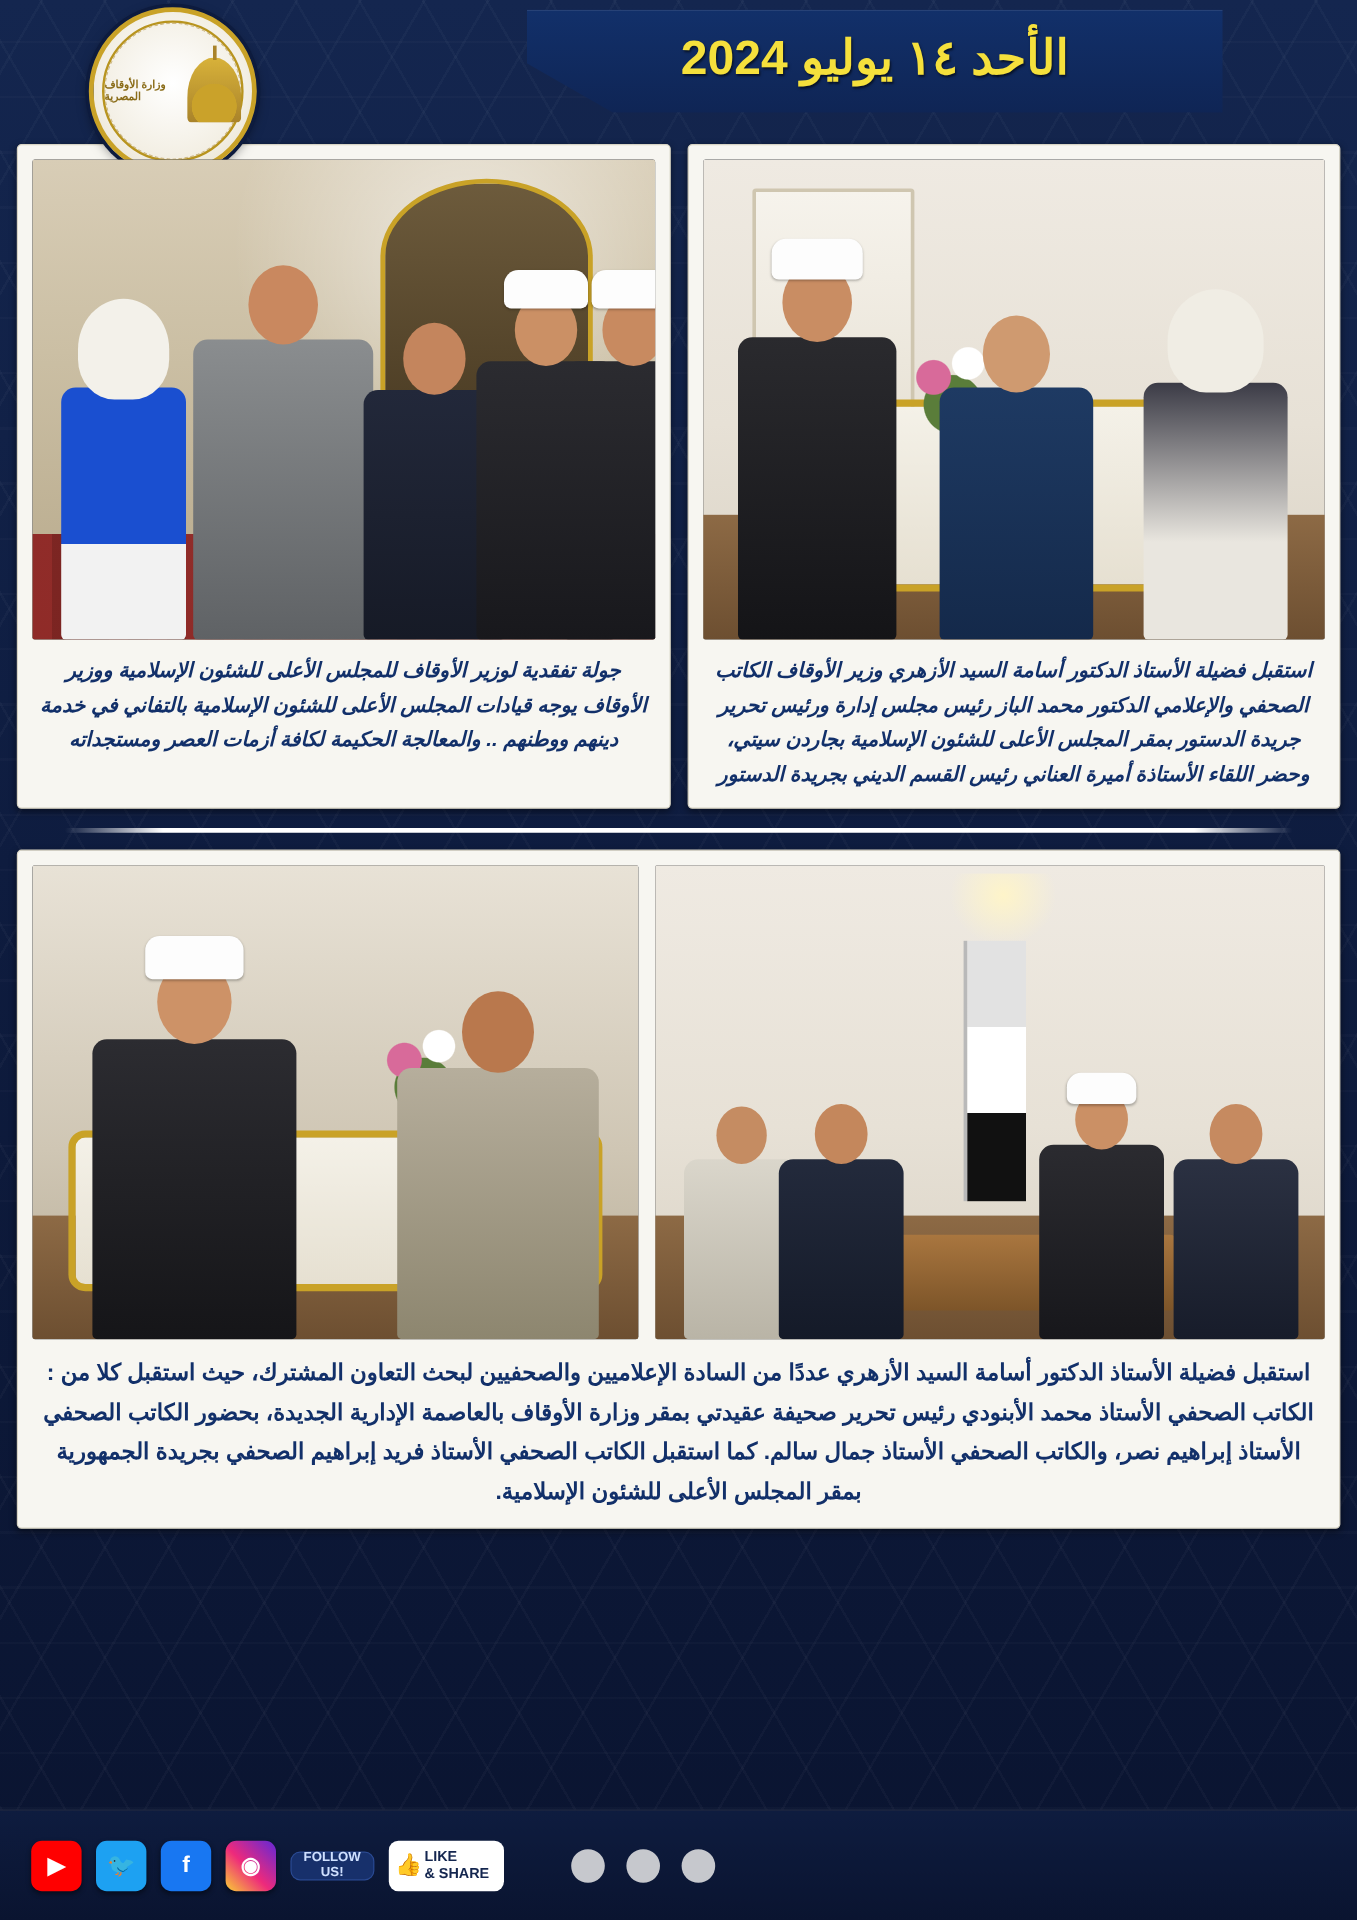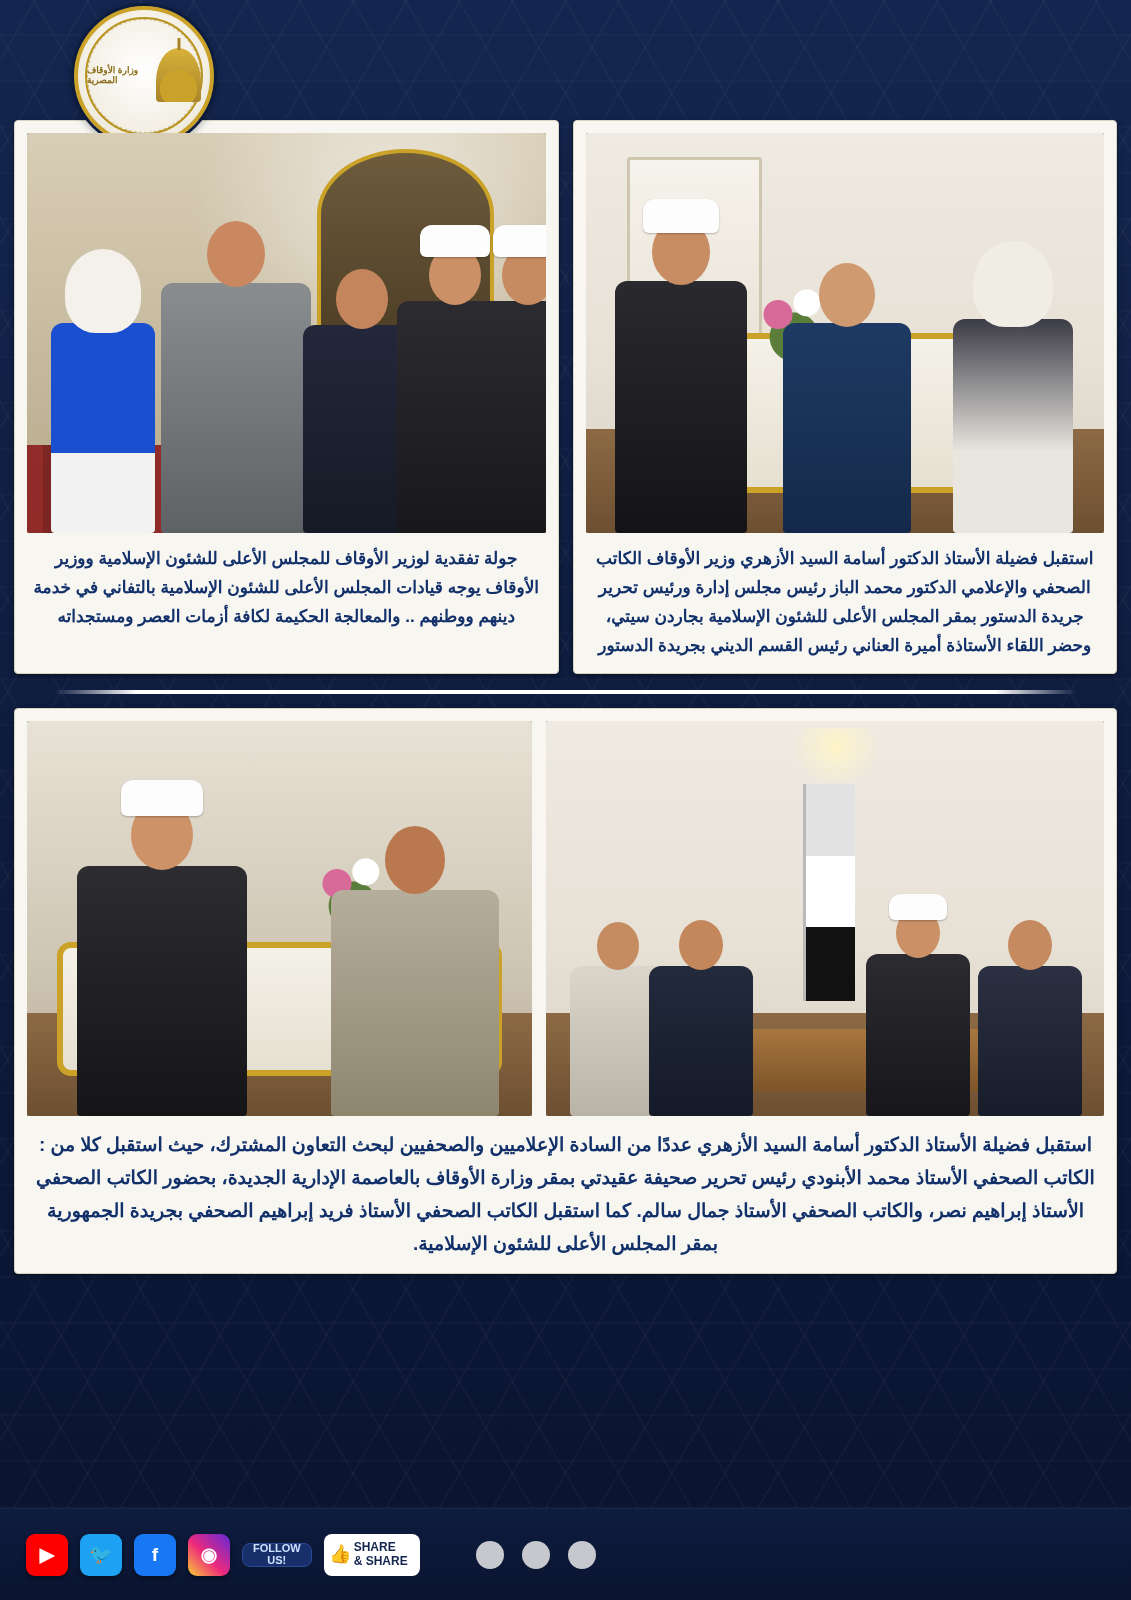--- a/index.html
+++ b/index.html
@@ -98,21 +98,21 @@
     display: flex; flex-direction: column;
   }
   .card .photo-wrap { width: 100%; }
   .caption {
     margin-top: 12px;
     text-align: center;
     color: #12306a;
     font-weight: bold;
     line-height: 1.7;
   }
-  .row-top .card { width: 50%; }
+  .row-top .card { width: 50%; font-style: italic; }
   .row-top .caption { font-size: 17px; }
 
   
   .divider {
     margin: 16px 40px 14px 40px;
     height: 4px;
     background: linear-gradient(90deg, rgba(255,255,255,0) 0%, #ffffff 8%, #ffffff 92%, rgba(255,255,255,0) 100%);
     border-radius: 2px;
   }
 
@@ -255,20 +255,23 @@
     margin-left: auto;
     color: #ffffff; font-size: 24px; font-weight: bold; letter-spacing: 1.2px;
   }
 </style>
 </head>
 <body>
 
 <div class="page">
 
   <div class="header">
+    <div class="date-banner">
+      <span class="date-text">الأحد ١٤ يوليو 2024</span>
+    </div>
 
     <div class="logo">
       <div class="logo-inner">
         <div class="ring-text"></div>
         <div class="dome"></div>
         <div class="logo-caption">وزارة الأوقاف المصرية</div>
       </div>
     </div>
   </div>
 
@@ -414,21 +417,21 @@
       <div class="sbtn fb">f</div>
       <div class="sbtn ig">◉</div>
 
       <div class="follow">
         <span>FOLLOW</span>
         <span>US!</span>
       </div>
 
       <div class="likeshare">
         <span class="thumb">👍</span>
-        <span>SHARE</span>
+        <span>LIKE</span>
         <span>&amp; SHARE</span>
       </div>
 
       <div class="dots">
         <div class="dot"></div>
         <div class="dot"></div>
         <div class="dot"></div>
       </div>
     </div>
 

